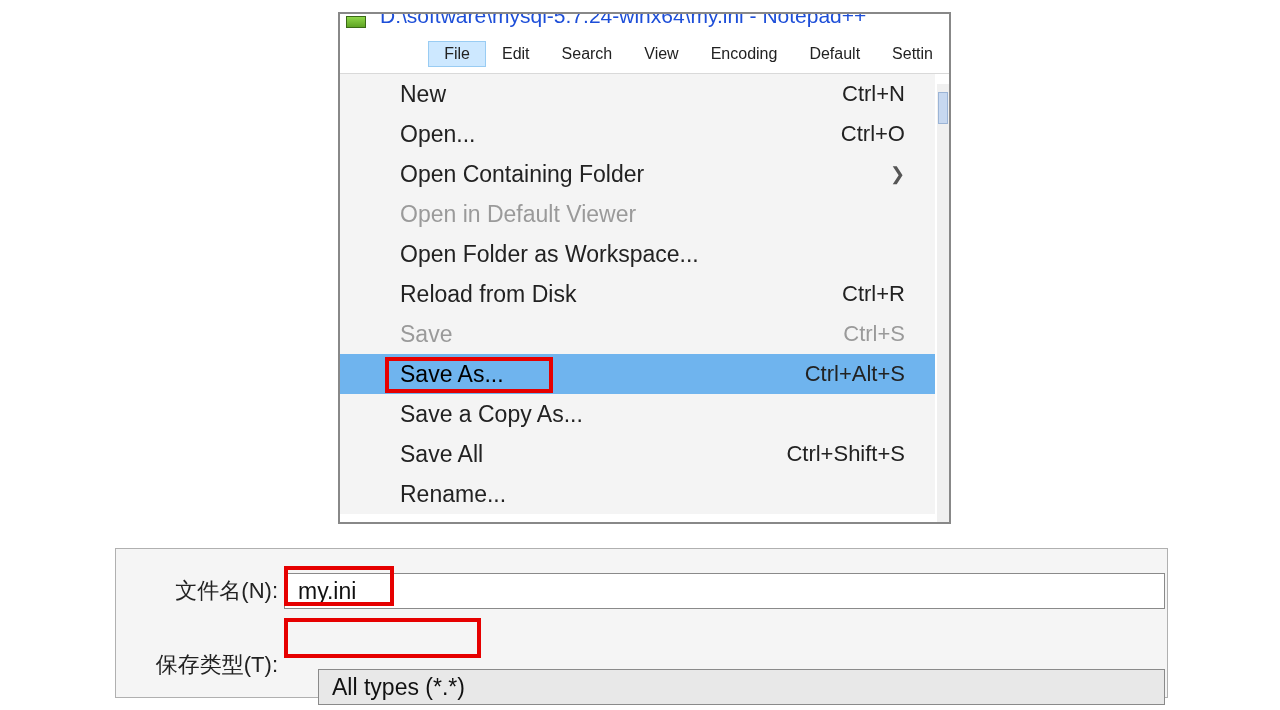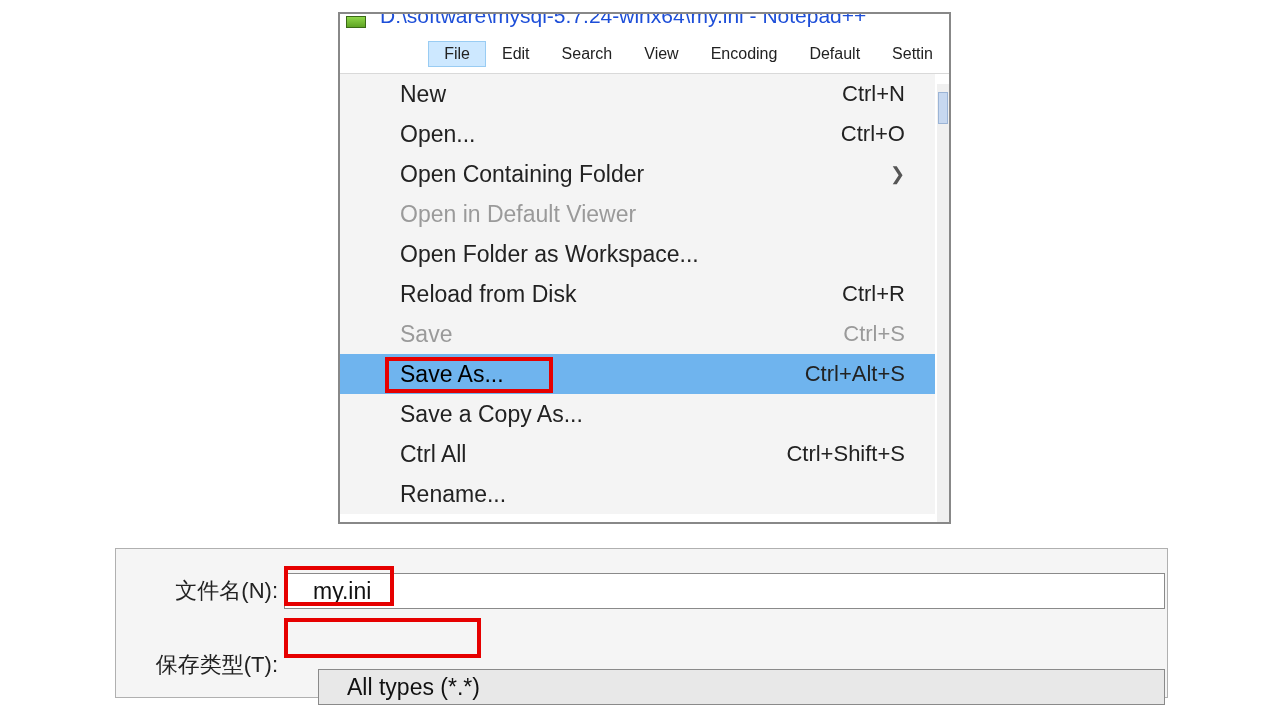--- a/index.html
+++ b/index.html
@@ -137,21 +137,21 @@
       color: #222;
       padding-right: 6px;
     }
     .sd-field {
       flex: 1;
       height: 36px;
       border: 1px solid #8a8a8a;
       background: #fff;
       font-size: 23px;
       color: #111;
-      padding: 2px 28px;
+      padding: 2px 13px;
       display: flex;
       align-items: center;
     }
     .sd-field.type {
       background: #e8e8e8;
       margin-top: 44px;
     }
     .red-box-saveas { left: 385px; top: 357px; width: 168px; height: 36px; }
     .red-box-filename { left: 284px; top: 566px; width: 110px; height: 40px; }
     .red-box-type { left: 284px; top: 618px; width: 197px; height: 40px; }
@@ -204,21 +204,21 @@
     </div>
     <div class="dropdown-item highlighted">
       <span>Save As...</span>
       <span class="shortcut">Ctrl+Alt+S</span>
     </div>
     <div class="dropdown-item">
       <span>Save a Copy As...</span>
       <span class="shortcut"></span>
     </div>
     <div class="dropdown-item">
-      <span>Ctrl All</span>
+      <span>Save All</span>
       <span class="shortcut">Ctrl+Shift+S</span>
     </div>
     <div class="dropdown-item">
       <span>Rename...</span>
       <span class="shortcut"></span>
     </div>
   </div>
 
   <div class="npp-scrollbar"></div>
 </div>

